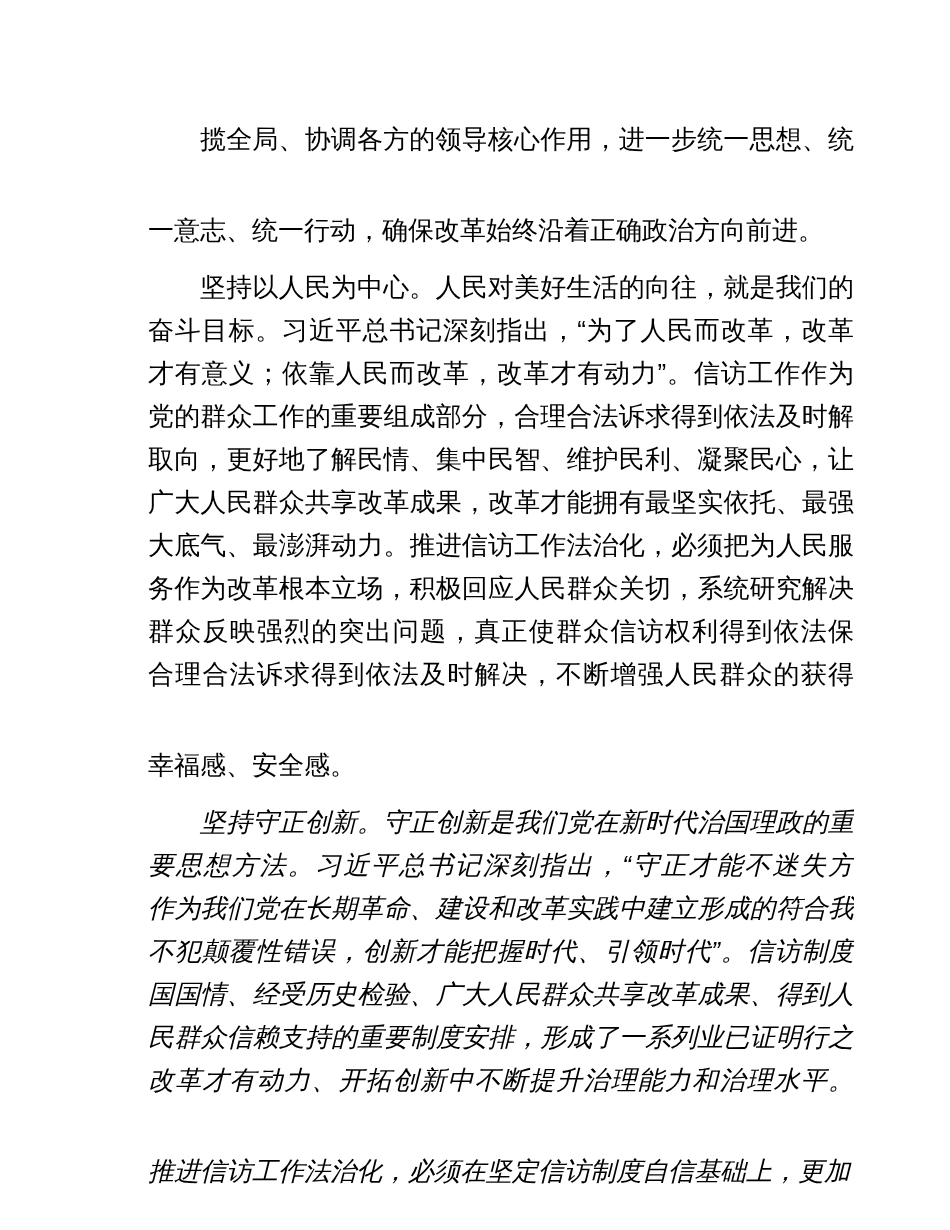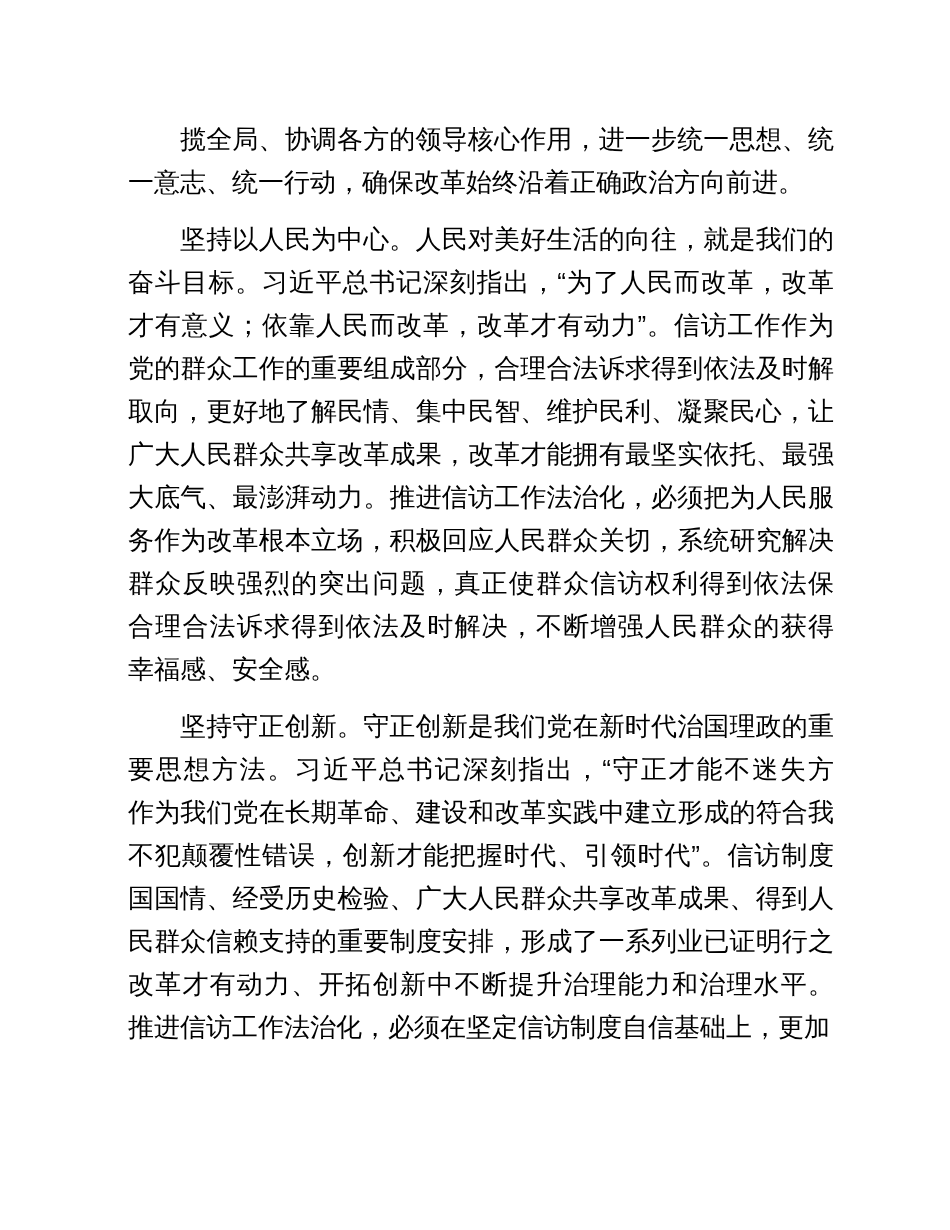--- a/index.html
+++ b/index.html
@@ -10,47 +10,49 @@
   .doc-page {
     position: relative;
     width: 950px;
     height: 1230px;
     background: #ffffff;
     overflow: hidden;
     font-family: "Liberation Sans", "DejaVu Sans", sans-serif;
   }
   .text-block {
     position: absolute;
-    left: 128px;
+    left: 148px;
     top: 118px;
     width: 706px;
     color: #000000;
   }
   .para {
     margin: 0 0 14px 0;
   }
   .para:last-child {
     margin-bottom: 0;
+    font-style: italic;
   }
   .line {
     font-size: 26px;
     line-height: 43px;
     color: #000000;
     letter-spacing: 0;
     text-align: justify;
     text-align-last: justify;
     white-space: normal;
     overflow: hidden;
     height: 43px;
   }
   .para .line:first-child {
     text-indent: 2em;
   }
   .para .line:last-child {
     text-align-last: left;
+    margin-top: 48px;
   }
 </style>
 </head>
 <body>
 
 <div class="doc-page">
   <div class="text-block">
 
     <div class="para">
       <div class="line">揽全局、协调各方的领导核心作用，进一步统一思想、统</div>

